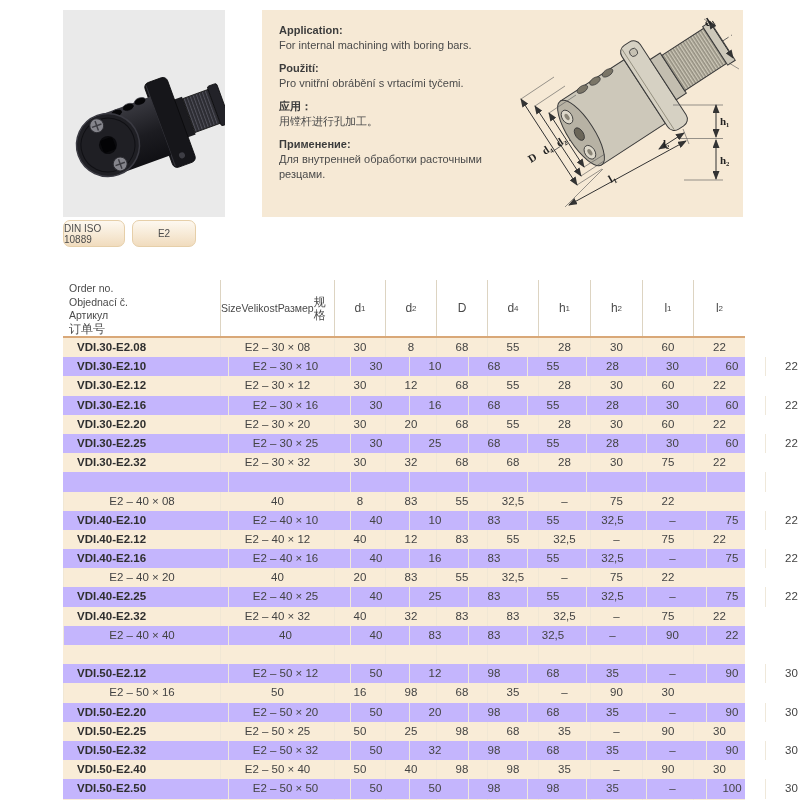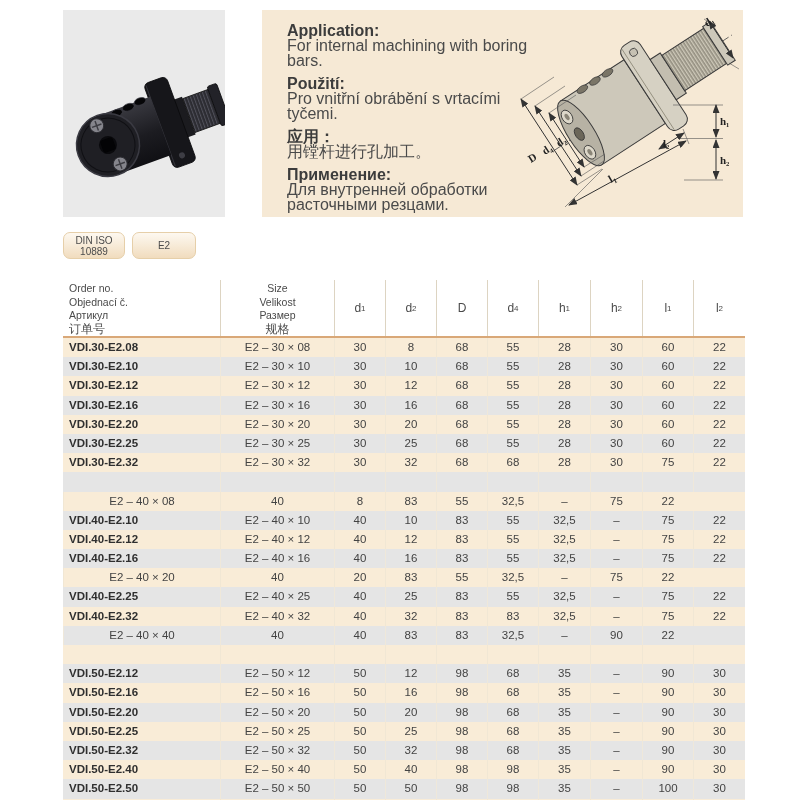--- a/index.html
+++ b/index.html
@@ -5,53 +5,53 @@
   html,body{margin:0;padding:0;}
   body{width:800px;height:800px;background:#ffffff;overflow:hidden;
        font-family:"Liberation Sans","DejaVu Sans",sans-serif;color:#474747;}
   .page{position:relative;width:800px;height:800px;overflow:hidden;}
 
   
   .photo{position:absolute;left:63px;top:10px;width:162px;height:207px;background:#eaeaea;}
 
   
   .panel{position:absolute;left:262px;top:10px;width:481px;height:207px;background:#f6e9d5;}
-  .panel-text{position:absolute;left:25px;top:13px;width:250px;font-size:16px;line-height:15px;color:#4a4a4a;}
+  .panel-text{position:absolute;left:17px;top:13px;width:250px;font-size:11px;line-height:15px;color:#4a4a4a;}
   .sec{margin-bottom:8px;}
   .sec .lbl{font-weight:bold;color:#3c3c3c;}
   .drawing{position:absolute;right:2px;top:3px;}
 
   
-  .tabs{position:absolute;left:63px;top:232px;display:flex;text-align:center;}
+  .tabs{position:absolute;left:63px;top:220px;display:flex;}
   .tab{height:27px;border:1px solid #e6cfa9;border-radius:7px;margin-right:7px;
        background:linear-gradient(#fdf8f0,#f8ecda 45%,#f1dcbe);
        display:flex;align-items:center;justify-content:center;
        font-size:10px;color:#4c4c4c;box-sizing:border-box;}
   .tab.t1{width:62px;}
   .tab.t2{width:64px;font-size:10px;}
 
   
   .table{position:absolute;left:63px;top:280px;width:682px;}
   .cols{display:grid;grid-template-columns:157px 114px 51px 51px 51px 51px 52px 52px 51px 52px;}
   .thead{height:58px;border-bottom:2px solid #d9a878;box-sizing:border-box;}
   .th{display:flex;align-items:center;justify-content:center;font-size:12px;color:#4a4a4a;}
   .th.sep,.cell.sep{border-left:1px solid #ddd4c2;}
   .th-order{flex-direction:column;align-items:flex-start;justify-content:flex-end;
             padding:2px 0 0 6px;font-size:10.5px;line-height:13.5px;box-sizing:border-box;}
-  .th-size{flex-direction:column;align-items:center;justify-content:center;
+  .th-size{flex-direction:row;align-items:center;justify-content:center;
            padding-top:2px;font-size:10.5px;line-height:13.5px;box-sizing:border-box;}
   .zh{font-size:12px;}
   .th sub{font-size:8px;}
   .row{height:19.2px;line-height:19.2px;}
   .row.beige{background:#f9ecd7;}
-  .row.white{background:#e5e5e5;}
+  .row.white{background:#c4b5fd;gap:8px;}
   .cell{text-align:center;font-size:11.5px;color:#434343;overflow:hidden;box-sizing:border-box;}
   .cell.sep{border-left:1px solid #f1e7d4;}
   .row.white .cell.sep{border-left-color:#efe8da;}
-  .cell.c0{text-align:left;padding-left:6px;font-weight:bold;color:#2f2f2f;}
+  .cell.c0{text-align:left;padding-left:14px;font-weight:bold;color:#2f2f2f;}
 </style>
 </head>
 <body>
 
 <div class="page">
 
   <svg class="photo" viewBox="0 0 162 207" width="162" height="207">
     <defs>
       <linearGradient id="bodyG" x1="0" y1="0" x2="0" y2="1">
         <stop offset="0" stop-color="#3a3a41"></stop>
@@ -444,21 +444,20 @@
           <div class="cell c2 sep">50</div>
           <div class="cell c3 sep">12</div>
           <div class="cell c4 sep">98</div>
           <div class="cell c5 sep">68</div>
           <div class="cell c6 sep">35</div>
           <div class="cell c7 sep">–</div>
           <div class="cell c8 sep">90</div>
           <div class="cell c9 sep">30</div>
         </div>
         <div class="row cols beige">
-          <div class="cell c0">VDI.50-E2.16</div>
           <div class="cell c1 sep">E2 – 50 × 16</div>
           <div class="cell c2 sep">50</div>
           <div class="cell c3 sep">16</div>
           <div class="cell c4 sep">98</div>
           <div class="cell c5 sep">68</div>
           <div class="cell c6 sep">35</div>
           <div class="cell c7 sep">–</div>
           <div class="cell c8 sep">90</div>
           <div class="cell c9 sep">30</div>
         </div>

